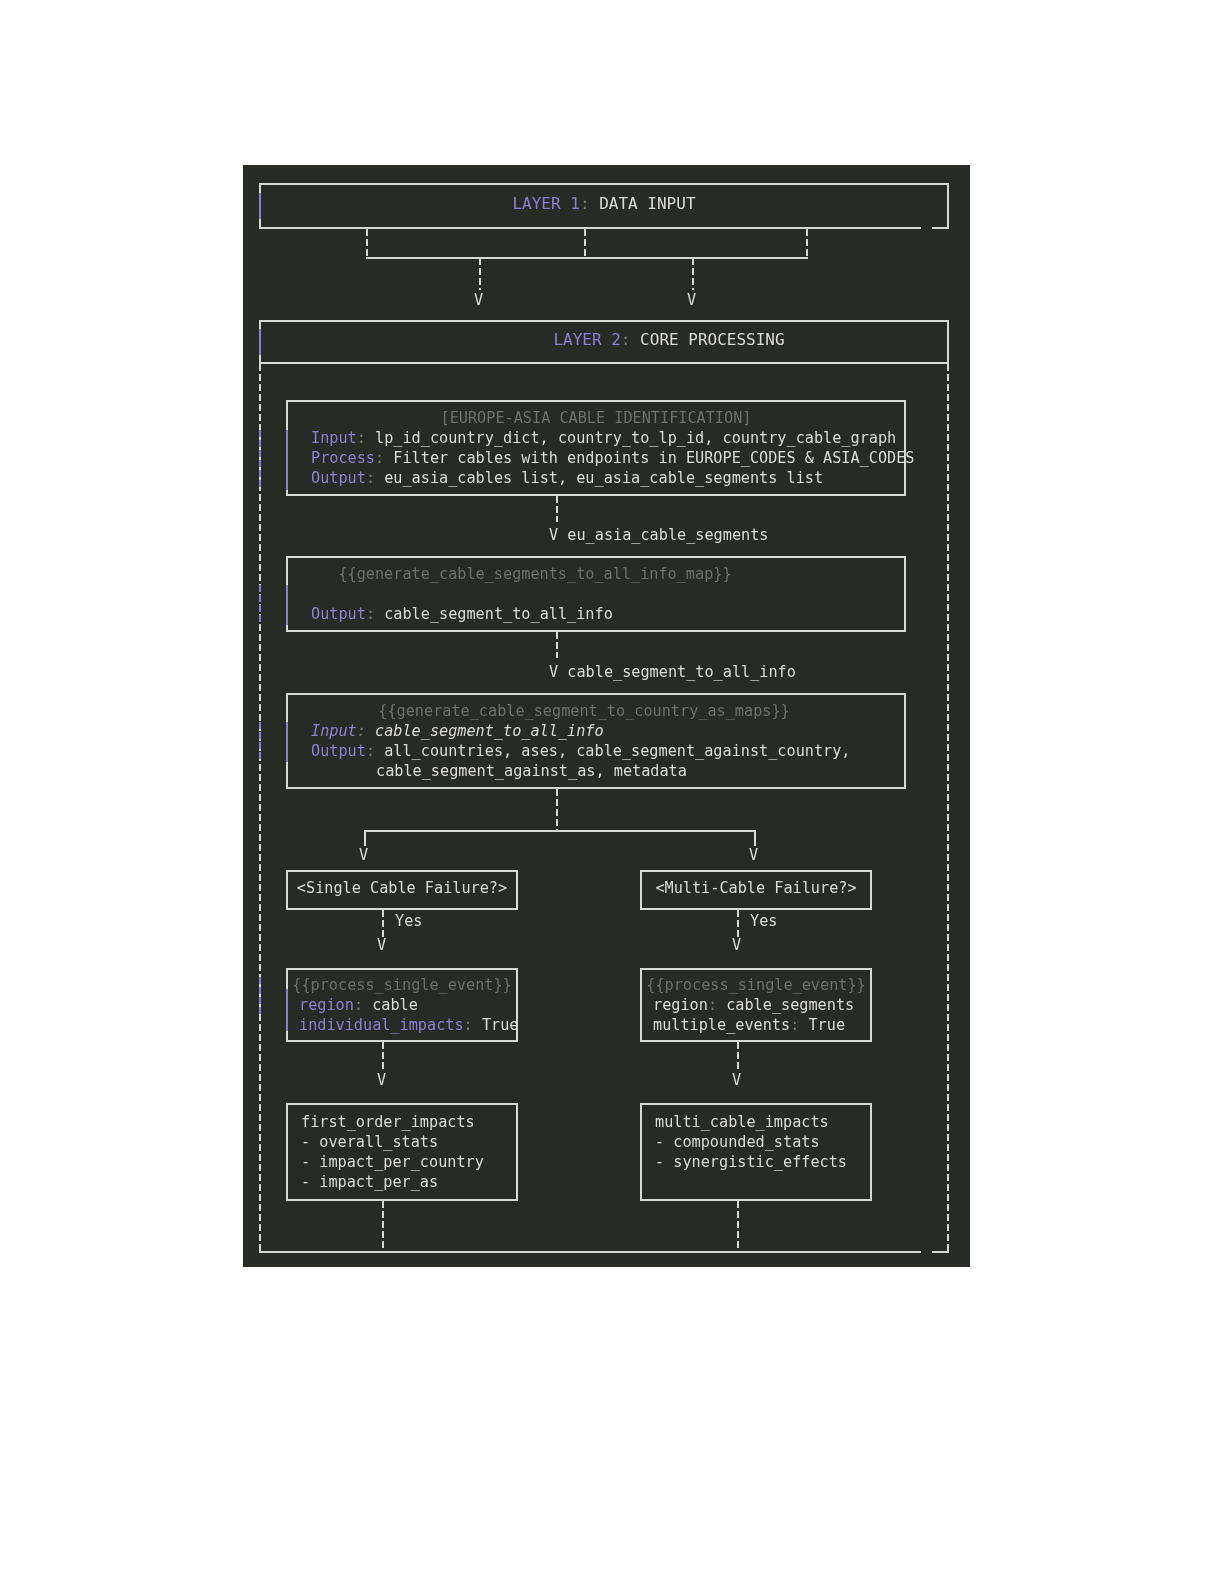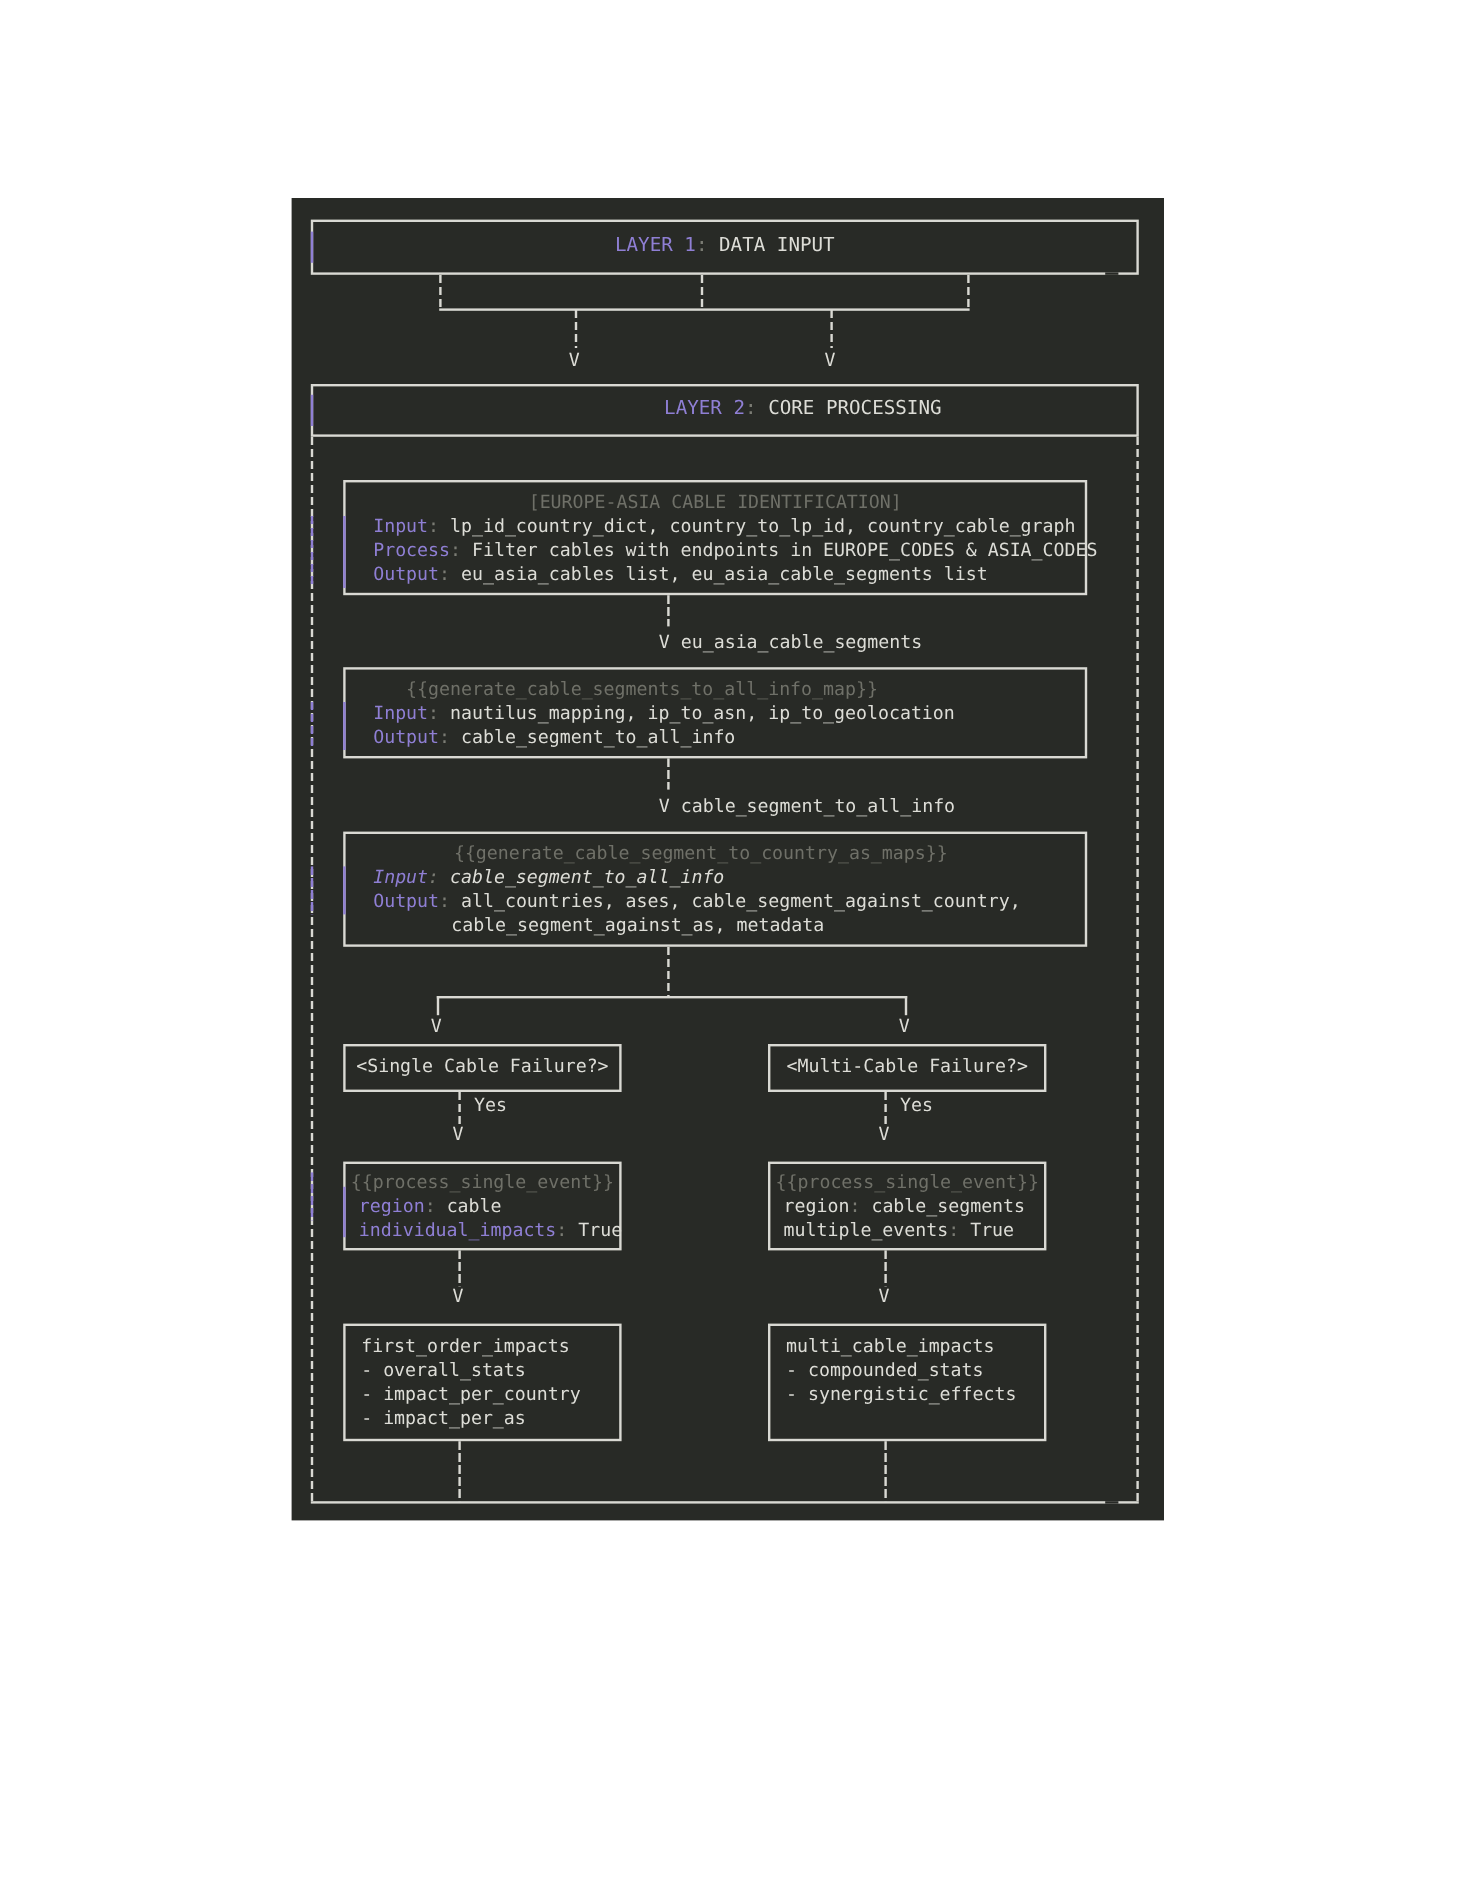--- a/index.html
+++ b/index.html
@@ -151,21 +151,20 @@
   <div class="row" style="left:68px; top:303px;"><span class="kw">Output</span><span class="punct">:</span> <span class="plain">eu_asia_cables list, eu_asia_cable_segments list</span></div>
 
   <div class="vline dash" style="left:313px; top:331px; height:26px;"></div>
   <div class="row" style="left:306px; top:360px;"><span class="plain">V</span> <span class="plain">eu_asia_cable_segments</span></div>
 
   <div class="box" style="left:43px; top:391px; width:620px; height:76px;"></div>
   <div class="vline purple" style="left:43px; top:420px; width:2px; height:40px;"></div>
 
   <div class="row center" style="left:43px; top:399px; width:498px;"><span class="dim">{{generate_cable_segments_to_all_info_map}}</span></div>
 
-  <div class="row" style="left:68px; top:419px;"><span class="kw">Input</span><span class="punct">:</span> <span class="plain">nautilus_mapping, ip_to_asn, ip_to_geolocation</span></div>
 
   <div class="row" style="left:68px; top:439px;"><span class="kw">Output</span><span class="punct">:</span> <span class="plain">cable_segment_to_all_info</span></div>
 
   <div class="vline dash" style="left:313px; top:467px; height:26px;"></div>
   <div class="row" style="left:306px; top:497px;"><span class="plain">V</span> <span class="plain">cable_segment_to_all_info</span></div>
 
   <div class="box" style="left:43px; top:528px; width:620px; height:96px;"></div>
   <div class="vline purple" style="left:43px; top:557px; width:2px; height:40px;"></div>
 
   <div class="row center" style="left:43px; top:536px; width:596px;"><span class="dim">{{generate_cable_segment_to_country_as_maps}}</span></div>

